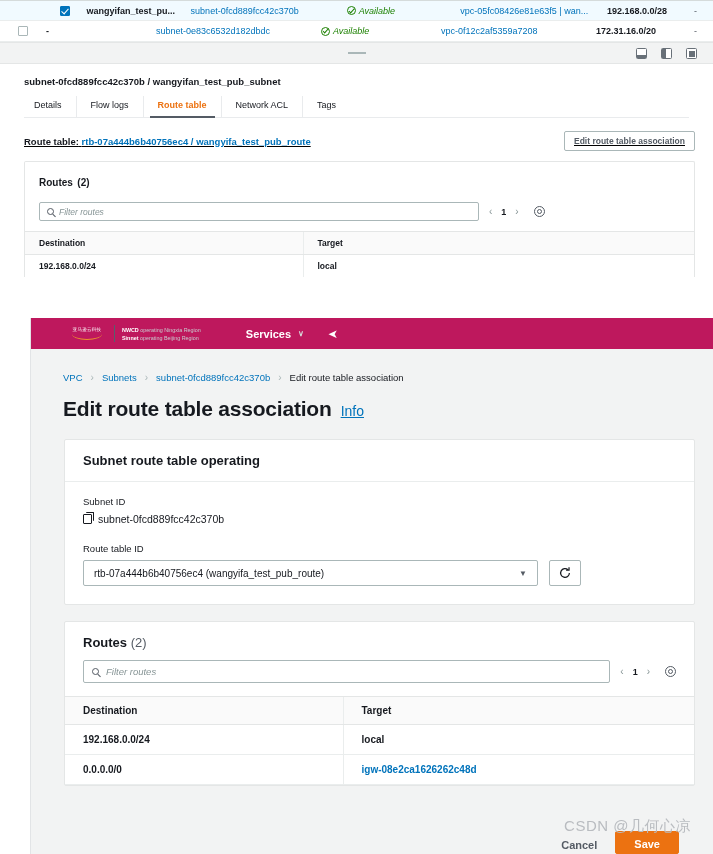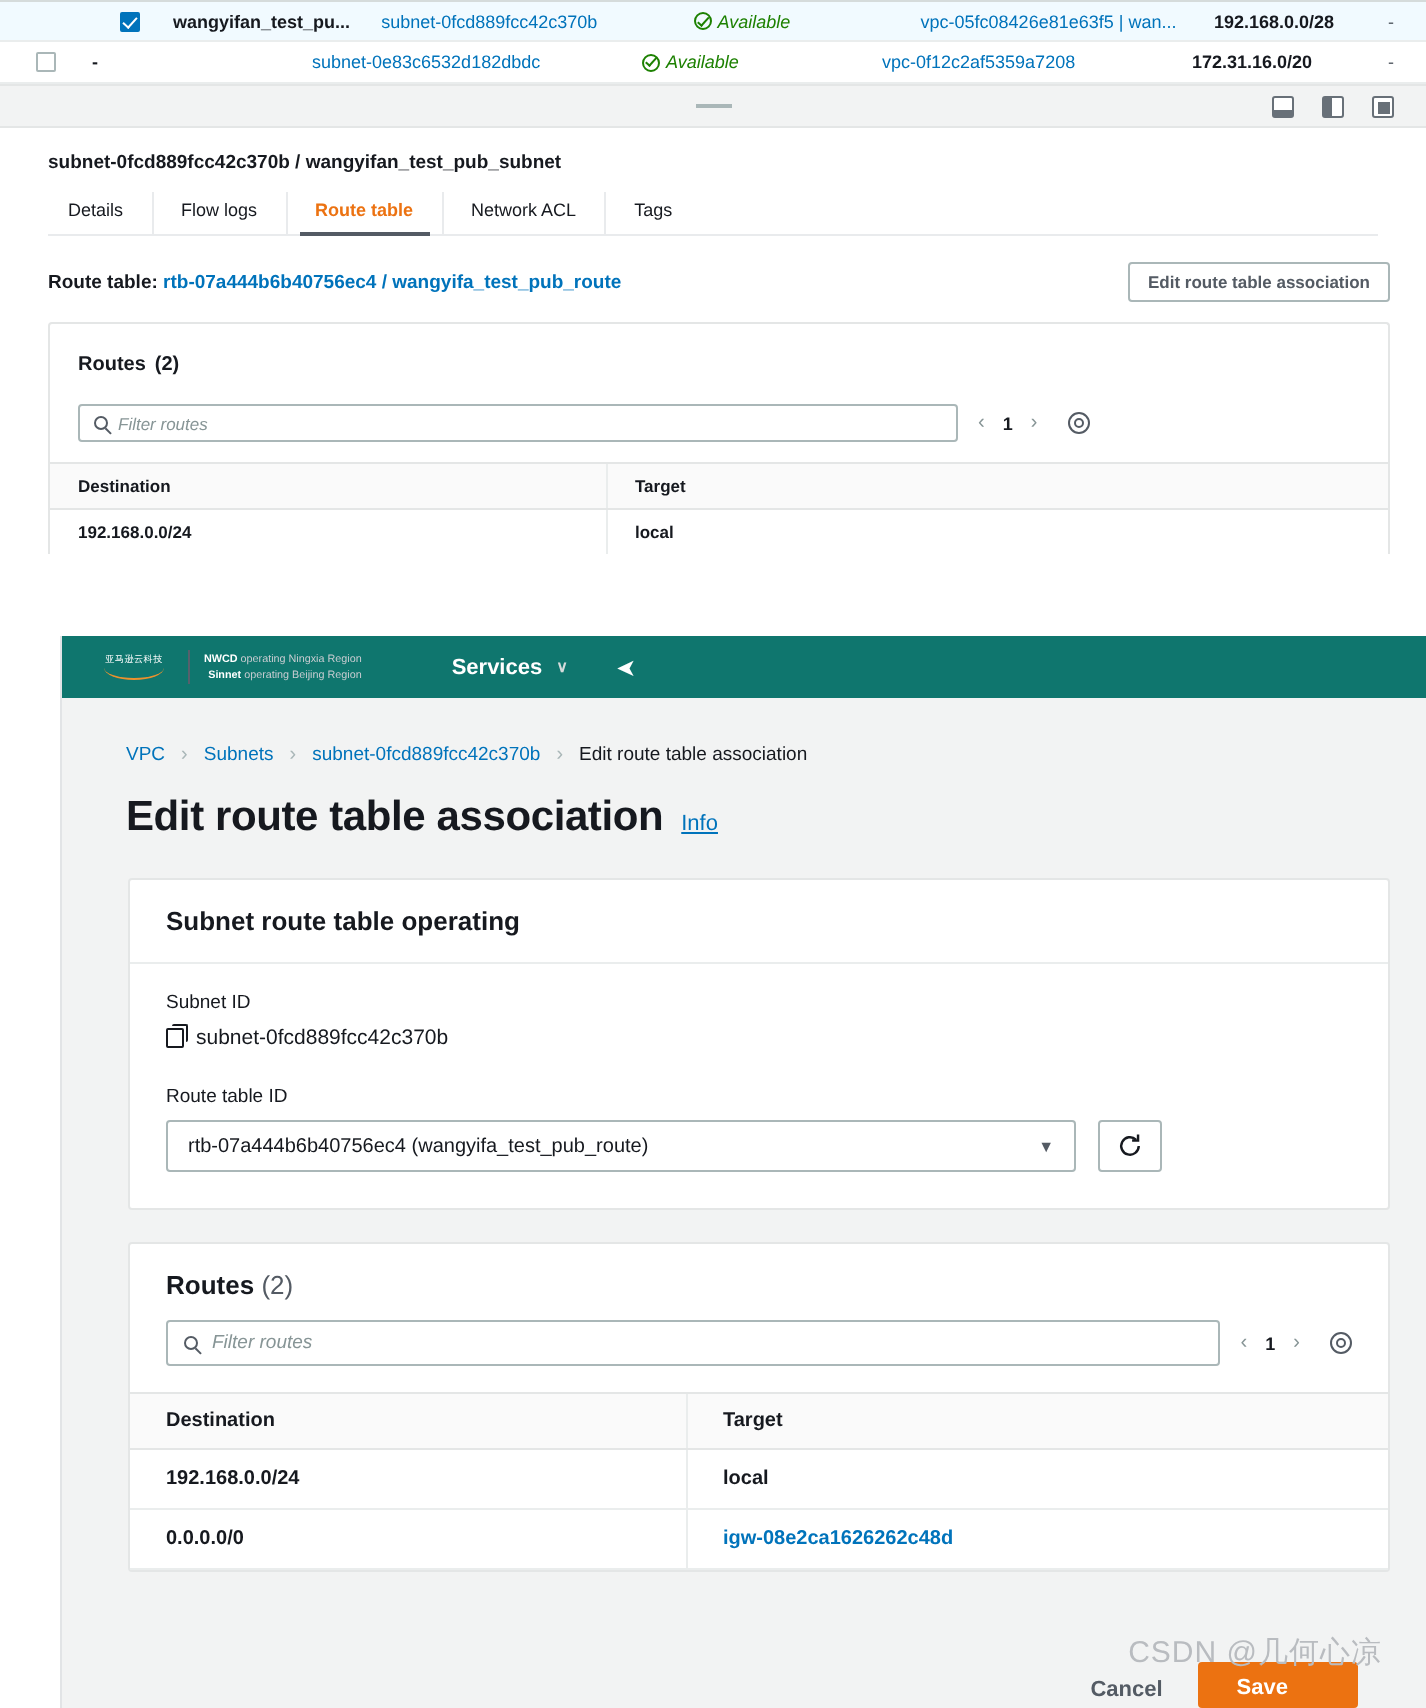--- a/index.html
+++ b/index.html
@@ -86,20 +86,21 @@
   .tab:first-child { padding-left: 10px; }
   .tab.active { color: #ec7211; font-weight: bold; }
   .tab.active:after {
     content: ""; position: absolute; left: 6px; right: 6px; bottom: -1px;
     height: 2.5px; background: #545b64;
   }
 
   .rt-row {
     display: flex; align-items: center; justify-content: space-between;
     padding: 13px 18px 10px 24px;
+    text-decoration: underline;
   }
   .rt-label { font-size: 9.5px; font-weight: bold; color: #16191f; }
   .rt-label .lnk { color: #0073bb; }
   .btn-outline {
     font-size: 8.5px; font-weight: bold; color: #545b64; background: #fff;
     border: 1px solid #aab7b8; border-radius: 2px; padding: 4px 9px;
     white-space: nowrap;
   }
 
   
@@ -150,22 +151,22 @@
   
   .gap { position: absolute; left: 0; top: 277px; width: 713px; height: 41px; background: #fff; }
 
   
   .console {
     position: absolute; left: 30px; top: 318px; width: 683px; height: 536px;
     background: #f2f3f3; overflow: hidden;
     border-left: 1px solid #e2e4e6;
   }
   .navbar {
-    height: 31px; background: #0f766e; display: flex; align-items: center;
-    padding-left: 16px; gap: 0; text-align: right;
+    height: 31px; background: #be185d; display: flex; align-items: center;
+    padding-left: 36px; gap: 0;
   }
   .logo-wrap { display: flex; align-items: center; gap: 7px; }
   .logo-mark { display: flex; flex-direction: column; align-items: center; width: 40px; }
   .logo-cn { font-size: 4.6px; color: #fff; letter-spacing: .2px; line-height: 6px; white-space: nowrap; }
   .smile {
     width: 30px; height: 6px; border-bottom: 1.6px solid #ec912d;
     border-radius: 0 0 50% 50% / 0 0 100% 100%; margin-top: 1px;
   }
   .logo-div { width: 1px; height: 17px; background: #56606c; }
   .logo-lines { line-height: 8px; }
@@ -184,21 +185,21 @@
   }
   .crumbs a { color: #0073bb; text-decoration: none; }
   .crumbs .cur { color: #16191f; }
   .crumbs .sl { color: #aab7b8; font-size: 10px; }
 
   .page-title {
     display: flex; align-items: baseline; gap: 9px;
     padding: 14px 0 0 32px;
   }
   .page-title h1 { font-size: 21px; font-weight: bold; color: #16191f; letter-spacing: -.2px; }
-  .info-lnk { font-size: 11px; color: #0073bb; }
+  .info-lnk { font-size: 14px; color: #0073bb; }
 
   .card {
     margin: 18px 18px 0 33px; background: #fff; border: 1px solid #e4e6e6;
     border-radius: 2px;
   }
   .card-head {
     padding: 13px 18px; border-bottom: 1px solid #eaeded;
     font-size: 13px; font-weight: bold; color: #16191f;
   }
   .card-body { padding: 14px 18px 18px 18px; }
@@ -251,21 +252,21 @@
 
   .footer {
     position: absolute; right: 34px; bottom: 0; display: flex; align-items: flex-end; gap: 16px;
   }
   .btn-cancel {
     font-size: 11px; font-weight: bold; color: #545b64; background: transparent;
     border: none; padding: 0 2px 3px 2px;
   }
   .btn-save {
     font-size: 11px; font-weight: bold; color: #fff; background: #ec7211;
-    border: 1px solid #ec7211; border-radius: 2px; padding: 6px 34px 3px 18px;
+    border: 1px solid #ec7211; border-radius: 2px; padding: 6px 18px 3px 18px;
   }
   .watermark {
     position: absolute; right: 22px; bottom: 18px;
     font-size: 15px; color: #b9bcc0; white-space: nowrap; letter-spacing: .5px;
   }
 </style>
 </head>
 <body>
 
 <div class="page">

